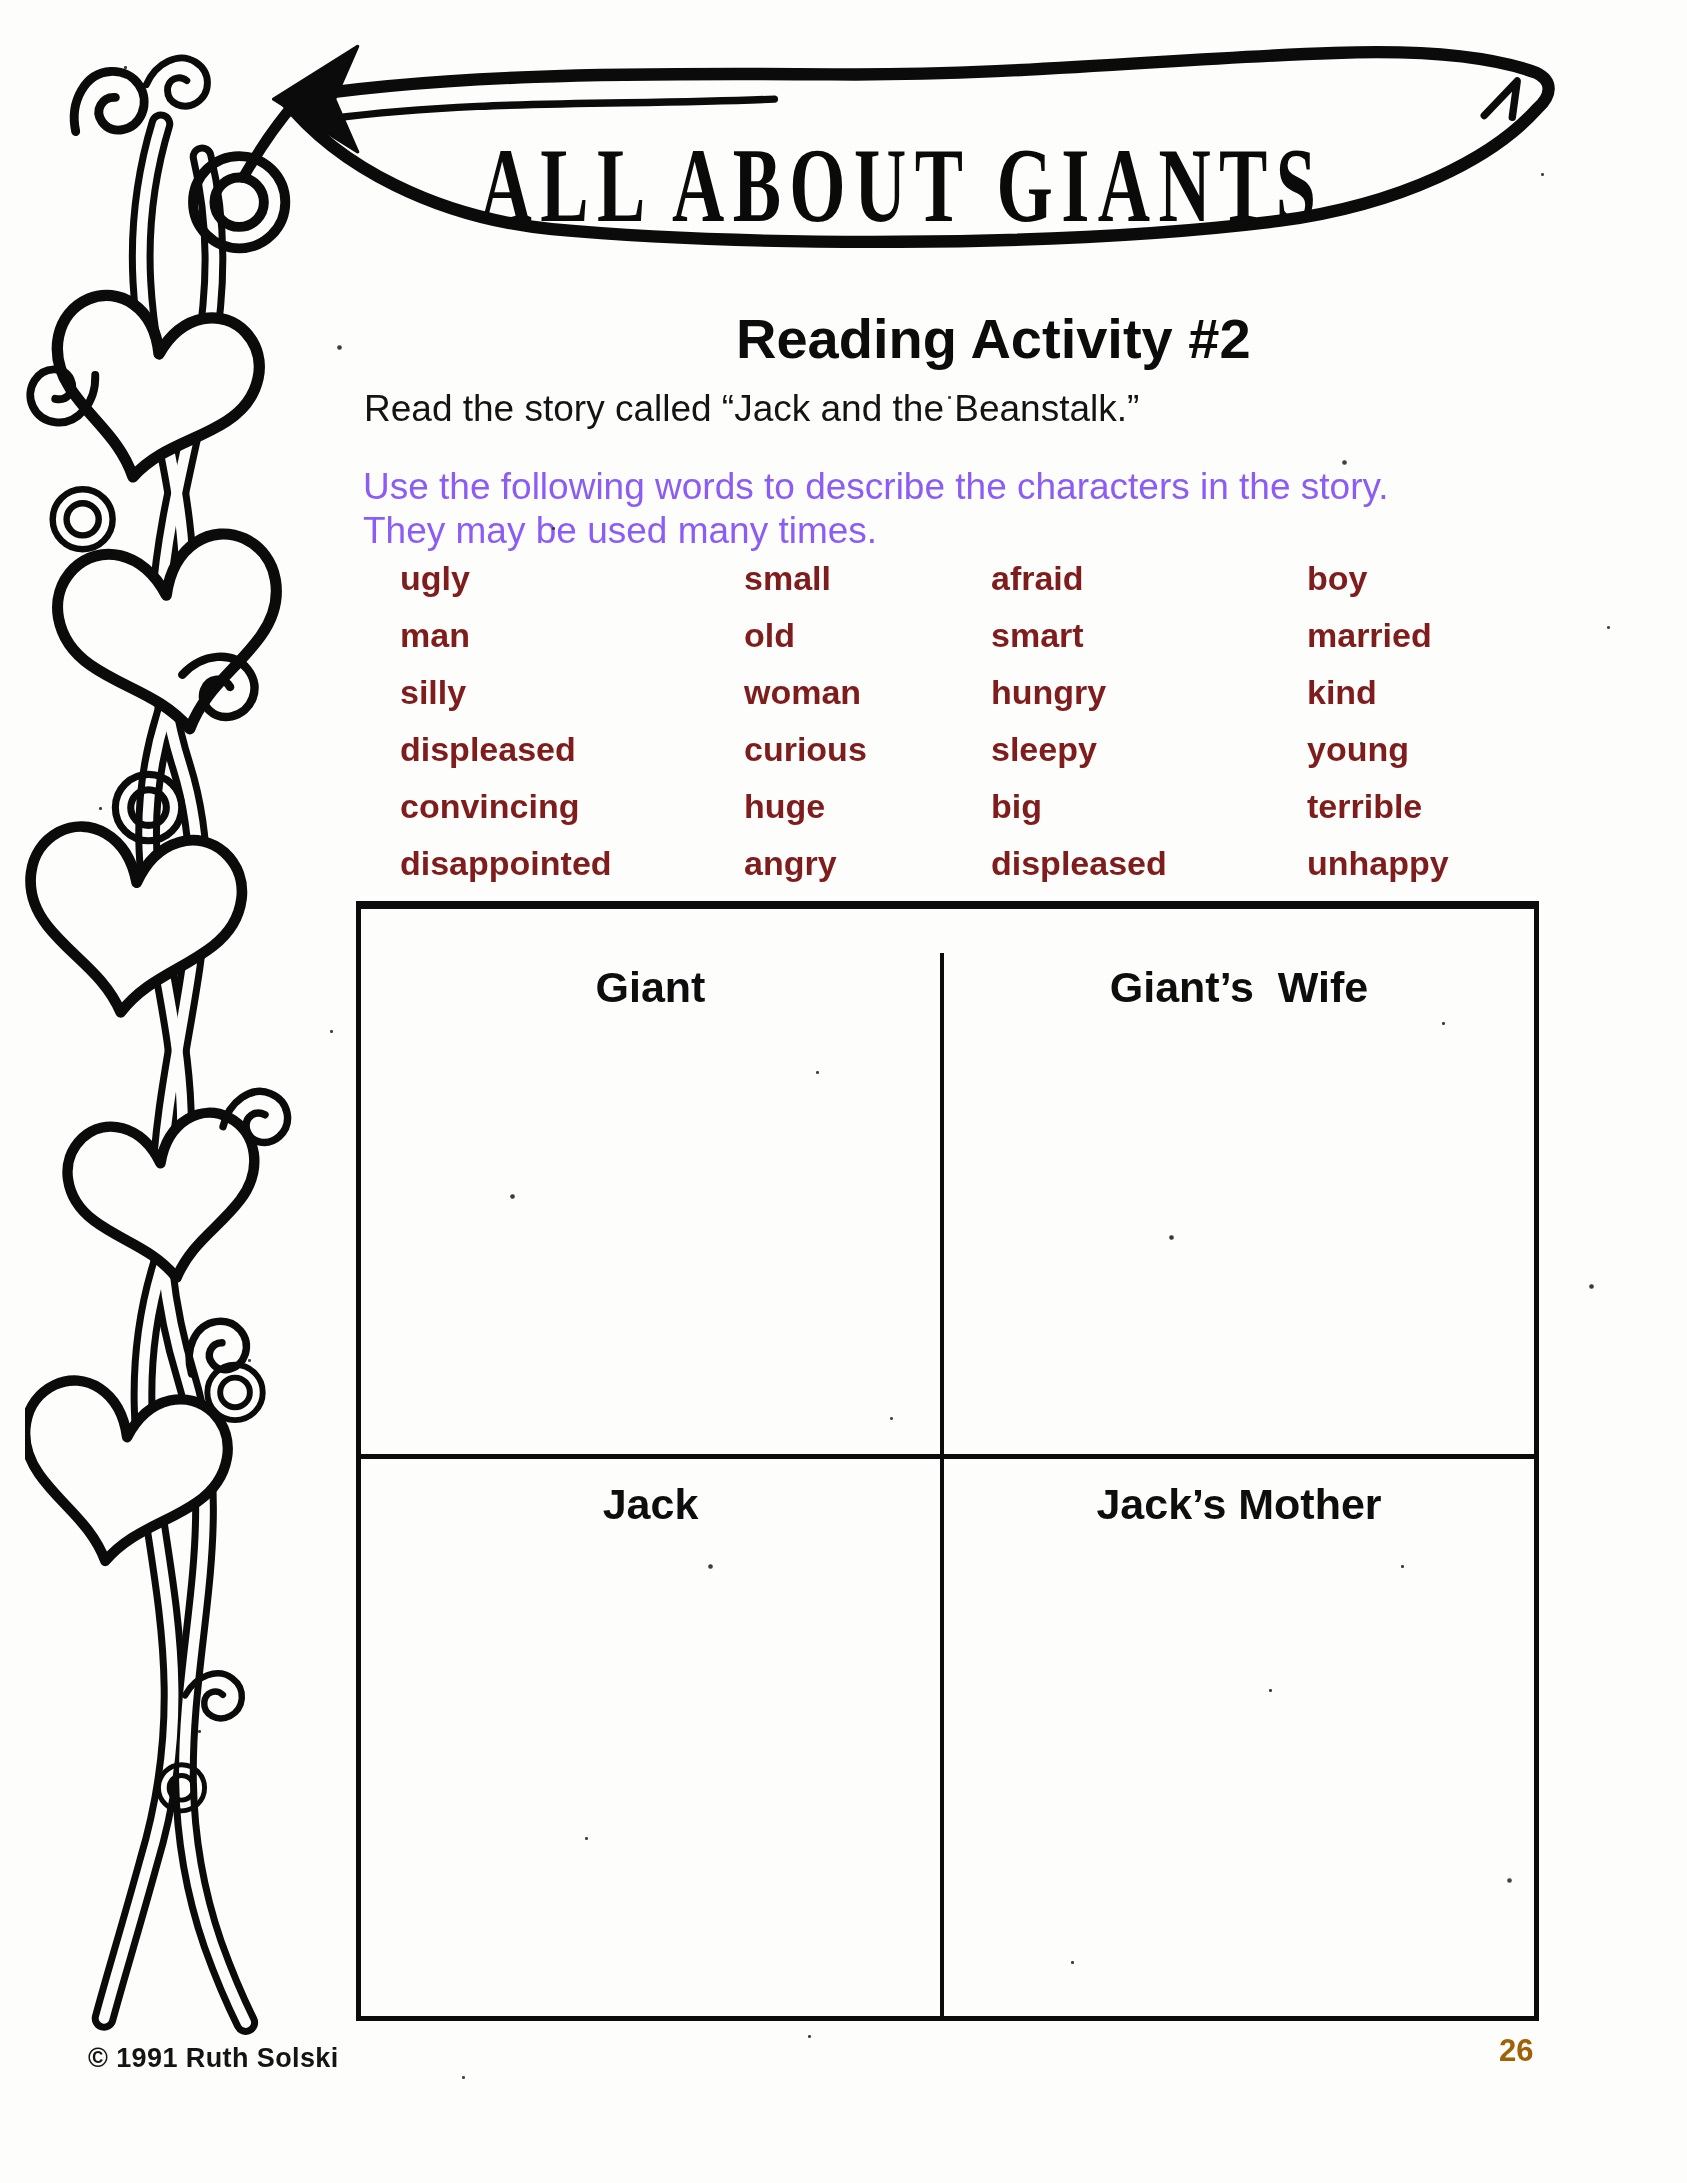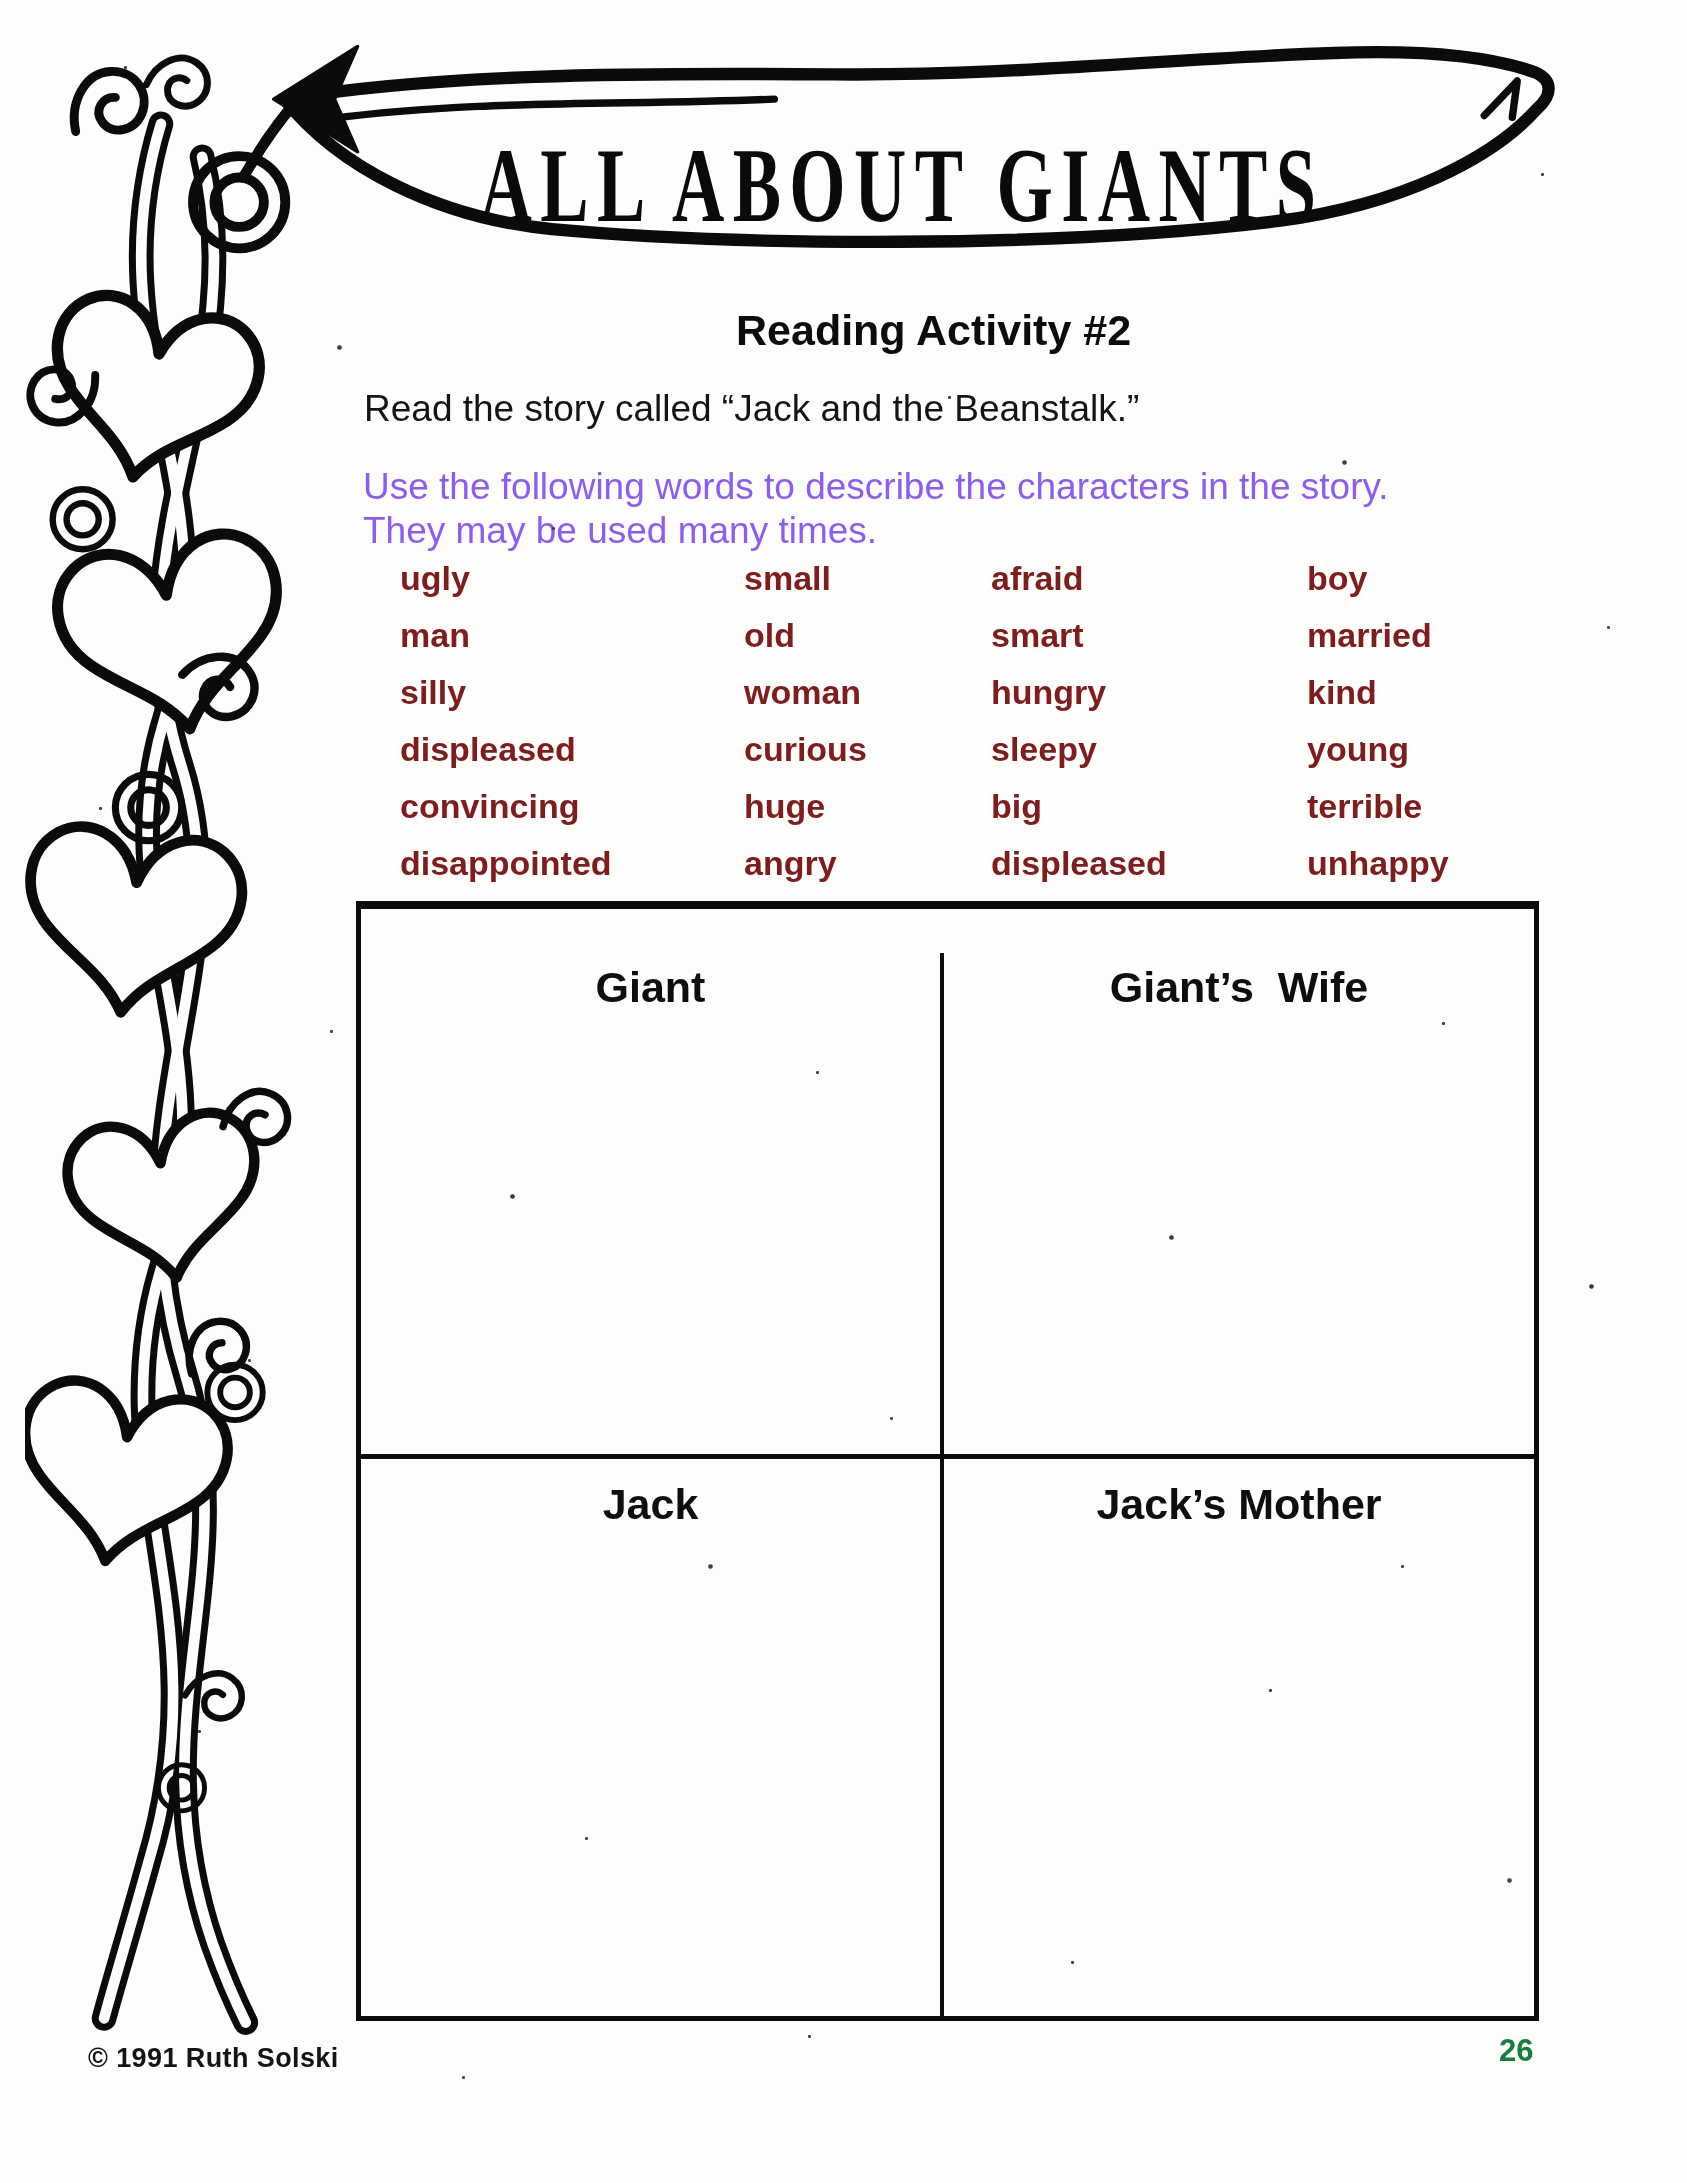--- a/index.html
+++ b/index.html
@@ -23,21 +23,21 @@
     font-size:71px;
     letter-spacing:8.2px;
     line-height:71px;
     transform:scale(1.02,1.5);
     transform-origin:top center;
     color:#0a0a0a;
   }
   
   #subtitle{
     left:736px;top:306px;
-    font-size:43px;font-weight:bold;letter-spacing:0px;
+    font-size:56px;font-weight:bold;letter-spacing:0px;
   }
   #instr1{left:364px;top:386px;font-size:37px;line-height:46px;color:#141414;}
   #instr2{left:363px;top:465px;font-size:37px;line-height:44px;color:#8b5cf6;width:1219px;}
   
   #word-bank{
     left:400px;top:557px;width:1145px;
     display:grid;
     grid-template-columns:344px 247px 316px auto;
     grid-auto-rows:57px;
     font-size:34px;font-weight:bold;line-height:43px;
@@ -58,21 +58,21 @@
   .cell-label{
     display:block;
     font-size:43px;font-weight:bold;
     white-space:pre-wrap;
     color:#0e0e0e;
   }
   .cell.r0 .cell-label{padding-top:10px;}
   .cell.r1 .cell-label{padding-top:21.4px;}
   
   #copyright{left:88px;top:2043px;font-size:27px;font-weight:600;letter-spacing:0.4px;color:#141414;}
-  #page-number{left:1499px;top:2033px;font-size:31px;font-weight:bold;color:#15803d;}
+  #page-number{left:1499px;top:2033px;font-size:31px;font-weight:bold;color:#a16207;}
   
   #speckles{
     left:124px;top:66px;width:2.5px;height:2.5px;border-radius:50%;
     background:#3a3a3a;
     box-shadow:
       214px 280px 0 0.8px #3c3c3c, 1417px 107px 0 0 #444, 428px 461px 0 0 #3a3a3a,
       1219px 395px 0 0.8px #404040, -25px 741px 0 0 #3a3a3a, 1483px 560px 0 0 #484848,
       387px 1129px 0 0.8px #3a3a3a, 692px 1005px 0 0 #404040, 1318px 956px 0 0 #3a3a3a,
       124px 1293px 0 0 #444, 585px 1499px 0 0.8px #3e3e3e, 1145px 1623px 0 0 #3a3a3a,
       766px 1351px 0 0 #484848, 1466px 1219px 0 0.8px #3a3a3a, 461px 1771px 0 0 #404040,

